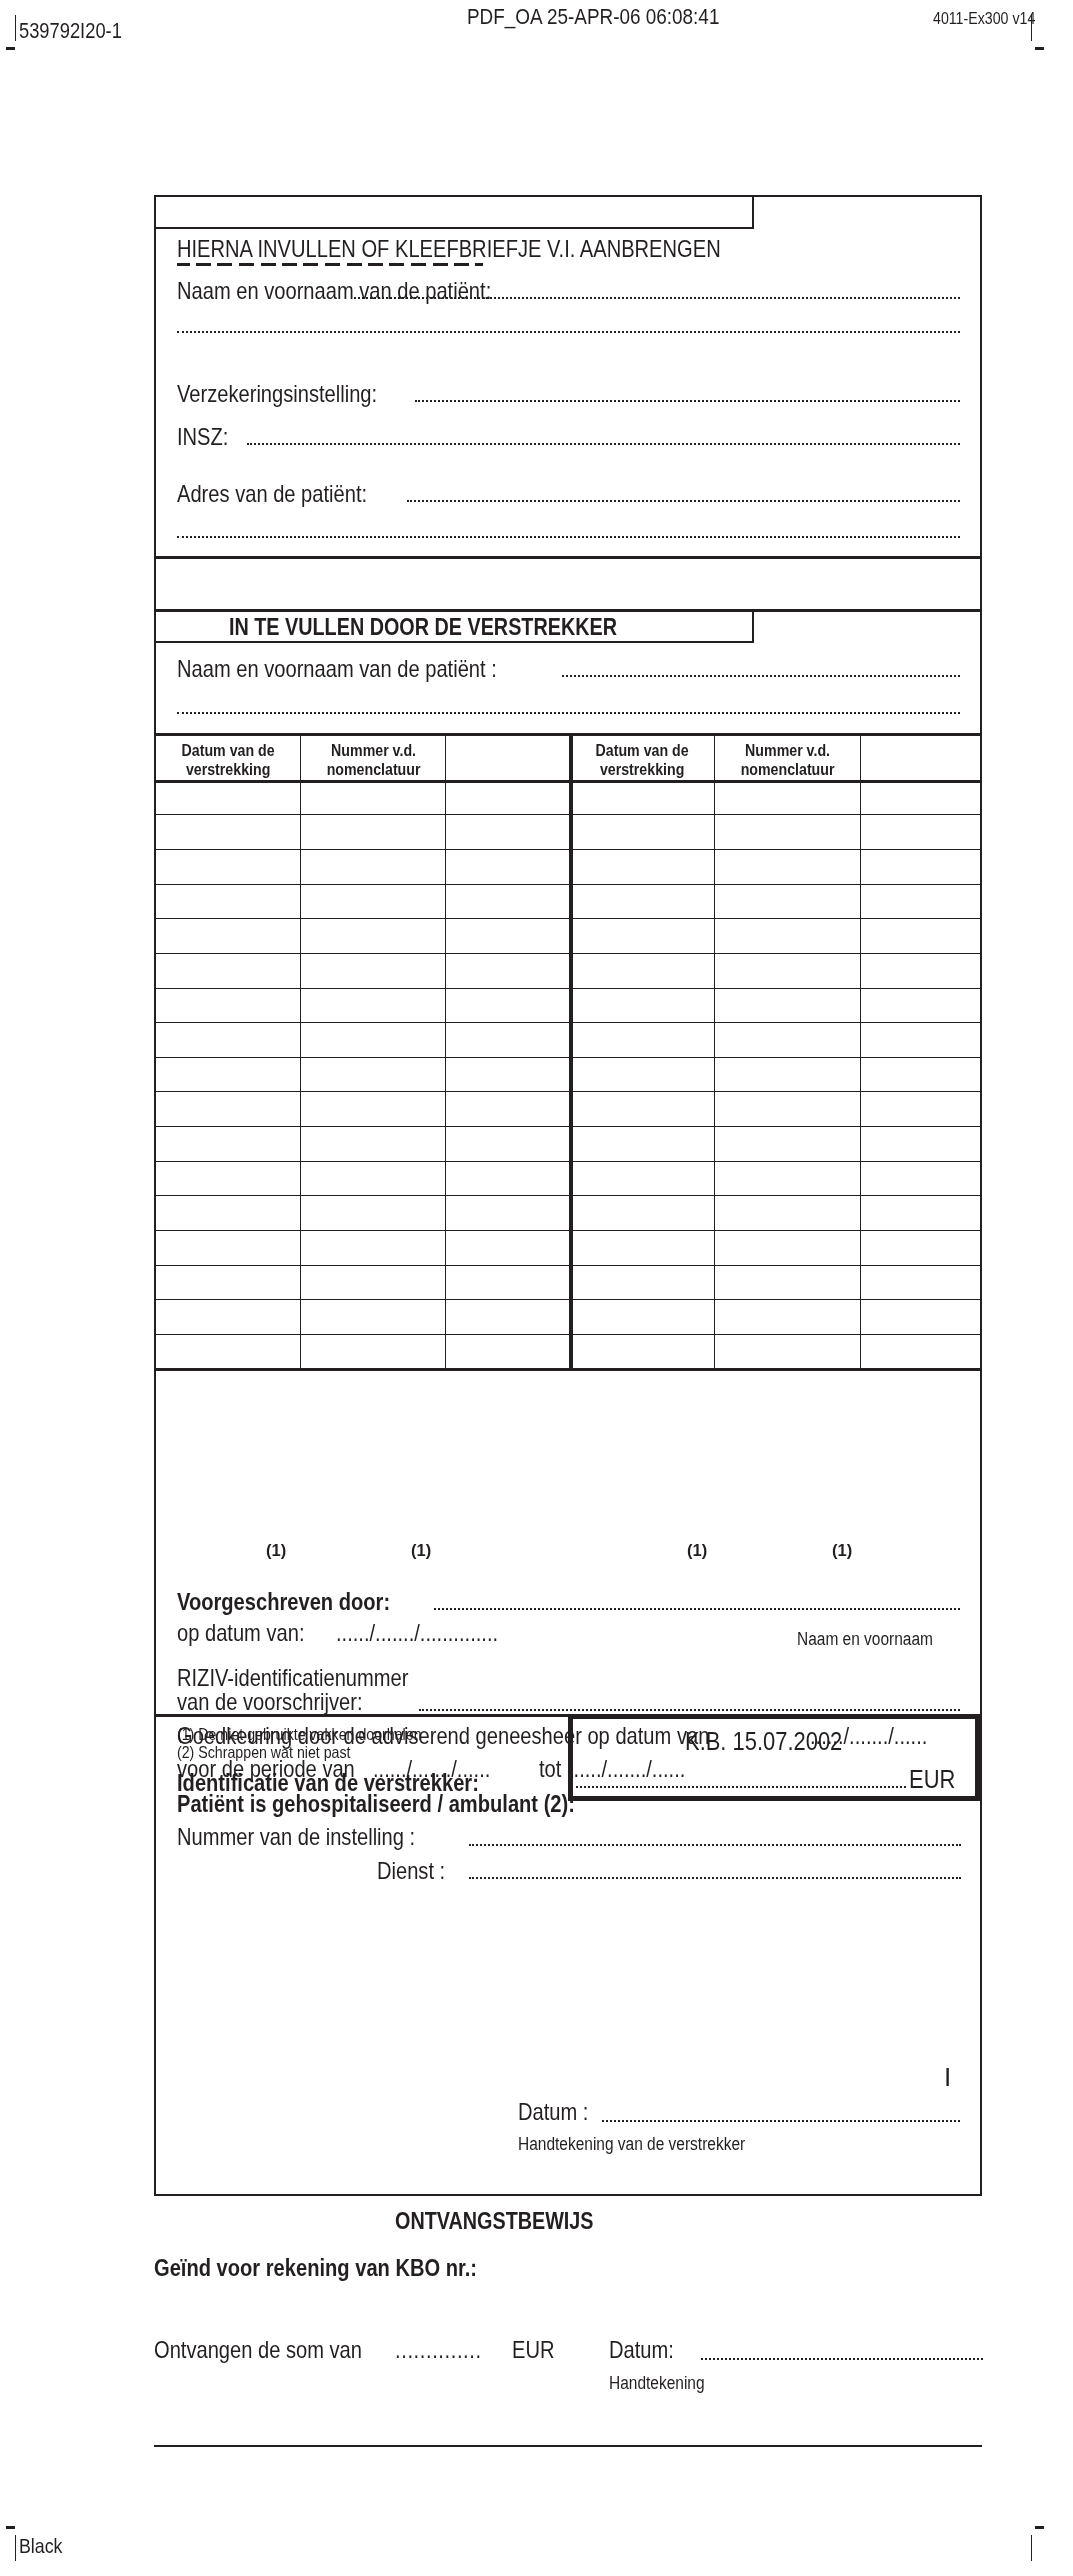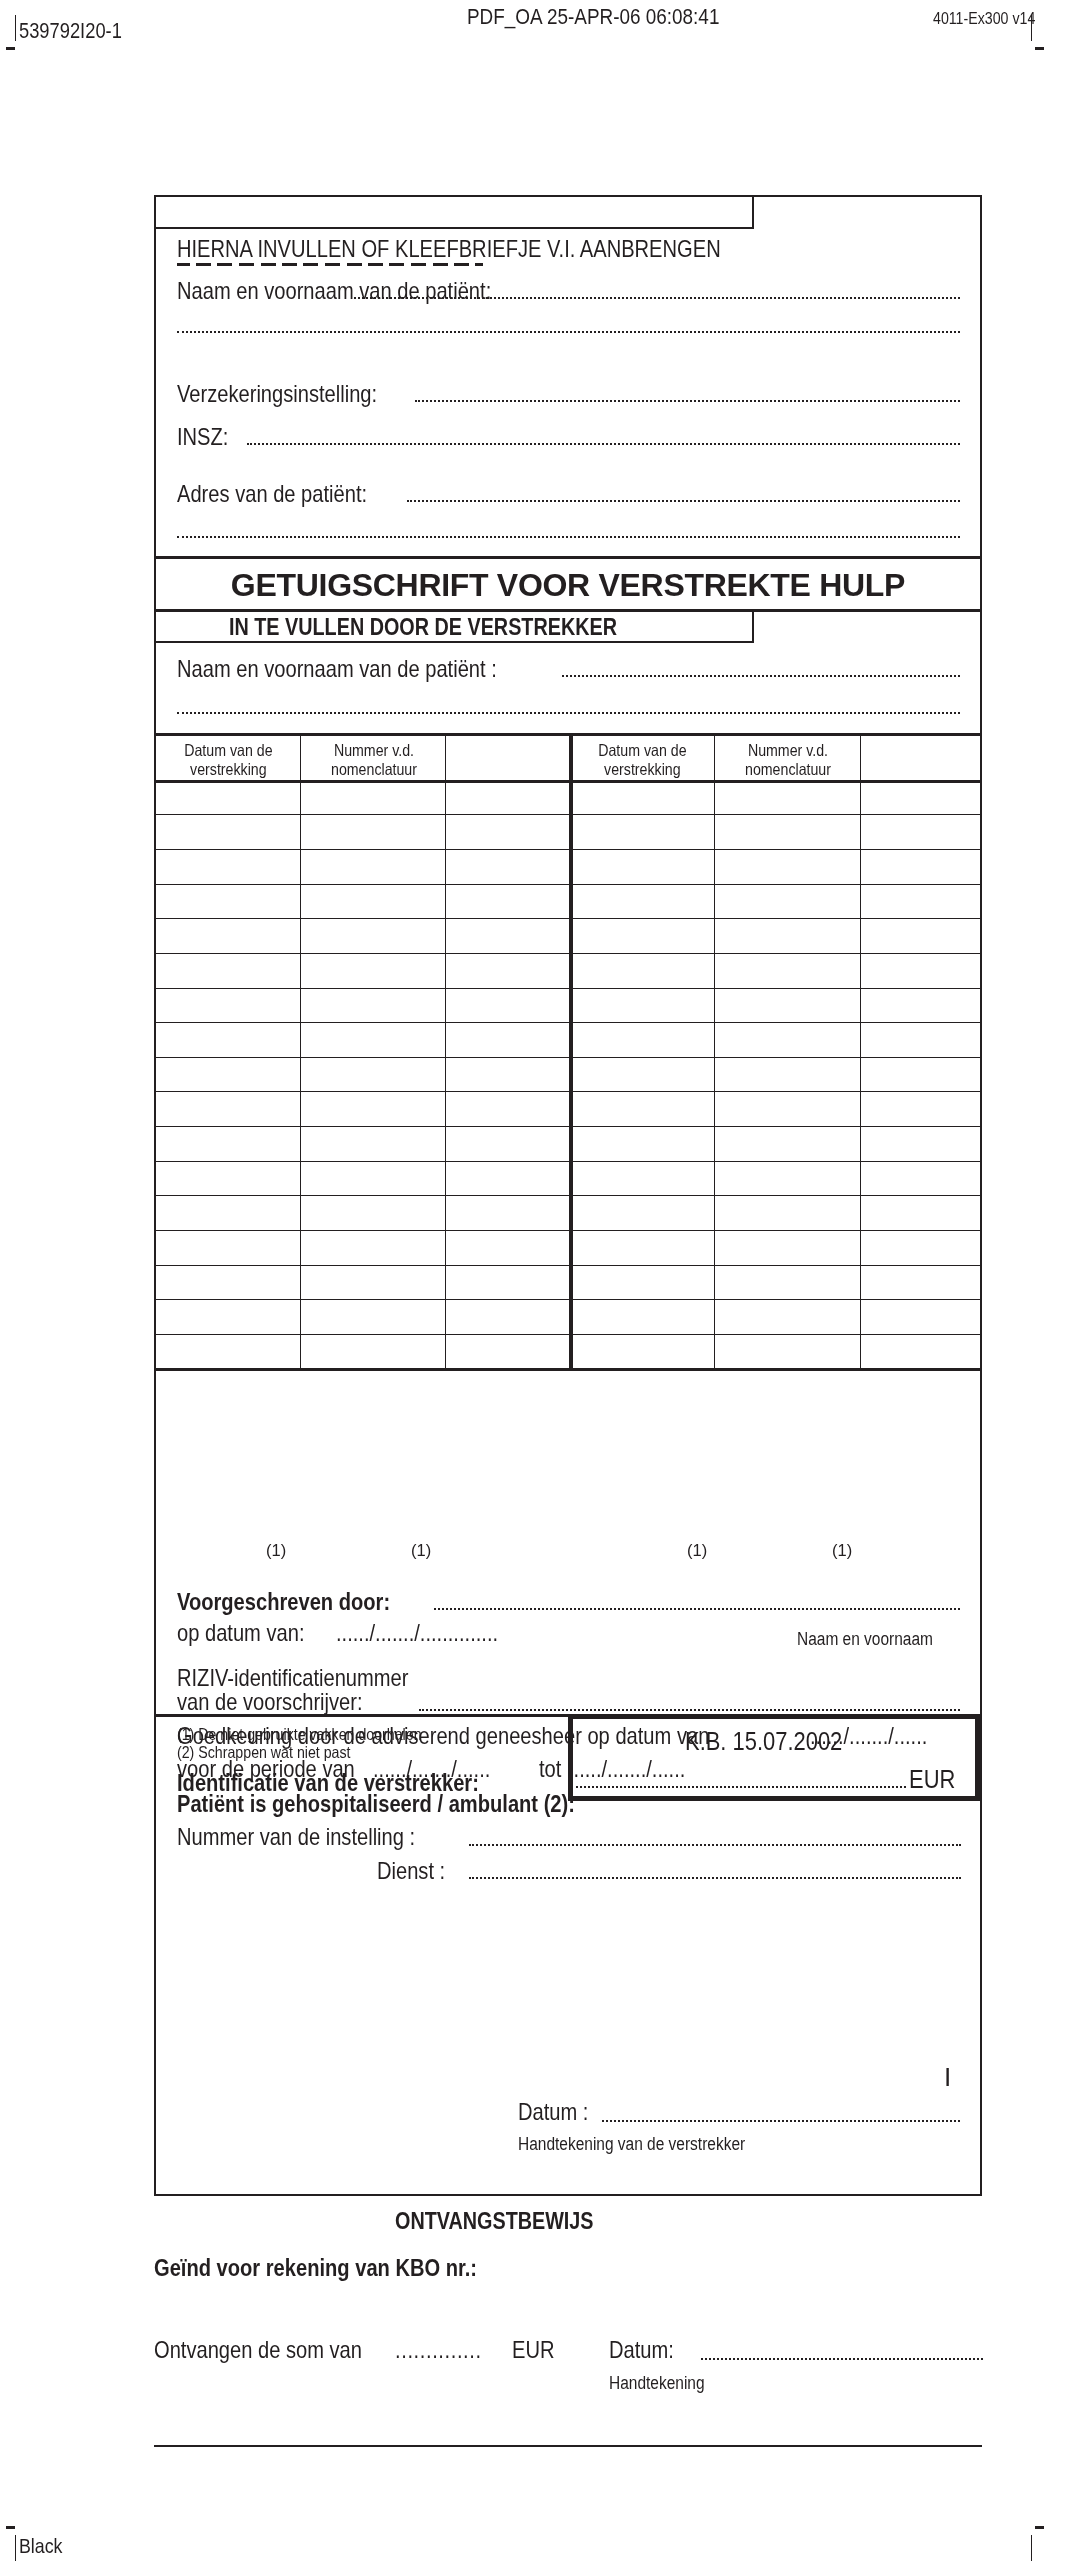--- a/index.html
+++ b/index.html
@@ -64,30 +64,29 @@
   <div class="dots" style="left:259px;top:203px;width:545px;"></div>
 
   <div class="t cond f34" style="left:20.7px;top:229px;">INSZ:</div>
   <div class="dots" style="left:91px;top:246px;width:713px;"></div>
 
   <div class="t cond f34" style="left:20.7px;top:286px;">Adres van de patiënt:</div>
   <div class="dots" style="left:251px;top:303px;width:553px;"></div>
   <div class="dots" style="left:20.7px;top:339px;width:783px;"></div>
 
   <div class="hline" style="left:0;top:359px;width:824px;height:2.8px;"></div>
-  <div class="t bold center" style="left:0;width:824px;top:372px;font-size:32px;letter-spacing:-0.3px;">GETUIGSCHRIFT VOOR VERSTREKTE HULP</div>
   <div class="hline" style="left:0;top:412px;width:824px;height:2.8px;"></div>
   <div class="abs" style="left:0;top:412px;width:598px;height:34px;border-right:2.1px solid #231f20;border-bottom:2.1px solid #231f20;box-sizing:border-box;"></div>
   <div class="t bold cond" style="left:73px;top:419px;font-size:23px;">IN TE VULLEN DOOR DE VERSTREKKER</div>
 
   <div class="t cond f34" style="left:20.7px;top:461px;">Naam en voornaam van de patiënt :</div>
   <div class="dots" style="left:406px;top:478px;width:398px;"></div>
   <div class="dots" style="left:20.7px;top:515px;width:783px;"></div>
 
-  <div class="abs" style="left:0;top:536px;width:892px;height:834px;">
+  <div class="abs" style="left:0;top:536px;width:892px;height:834px;font-weight:bold;">
     <div class="hline" style="left:0;top:0;width:824px;height:2.8px;"></div>
     <div id="tbl-lines">
         <div class="abs" style="background: rgb(35, 31, 32); left: 0px; top: 47px; width: 824px; height: 2.8px;"></div>
         <div class="abs" style="background: rgb(35, 31, 32); left: 0px; top: 81px; width: 824px; height: 1.4px;"></div>
         <div class="abs" style="background: rgb(35, 31, 32); left: 0px; top: 116px; width: 824px; height: 1.4px;"></div>
         <div class="abs" style="background: rgb(35, 31, 32); left: 0px; top: 151px; width: 824px; height: 1.4px;"></div>
         <div class="abs" style="background: rgb(35, 31, 32); left: 0px; top: 185px; width: 824px; height: 1.4px;"></div>
         <div class="abs" style="background: rgb(35, 31, 32); left: 0px; top: 220px; width: 824px; height: 1.4px;"></div>
         <div class="abs" style="background: rgb(35, 31, 32); left: 0px; top: 255px; width: 824px; height: 1.4px;"></div>
         <div class="abs" style="background: rgb(35, 31, 32); left: 0px; top: 289px; width: 824px; height: 1.4px;"></div>

